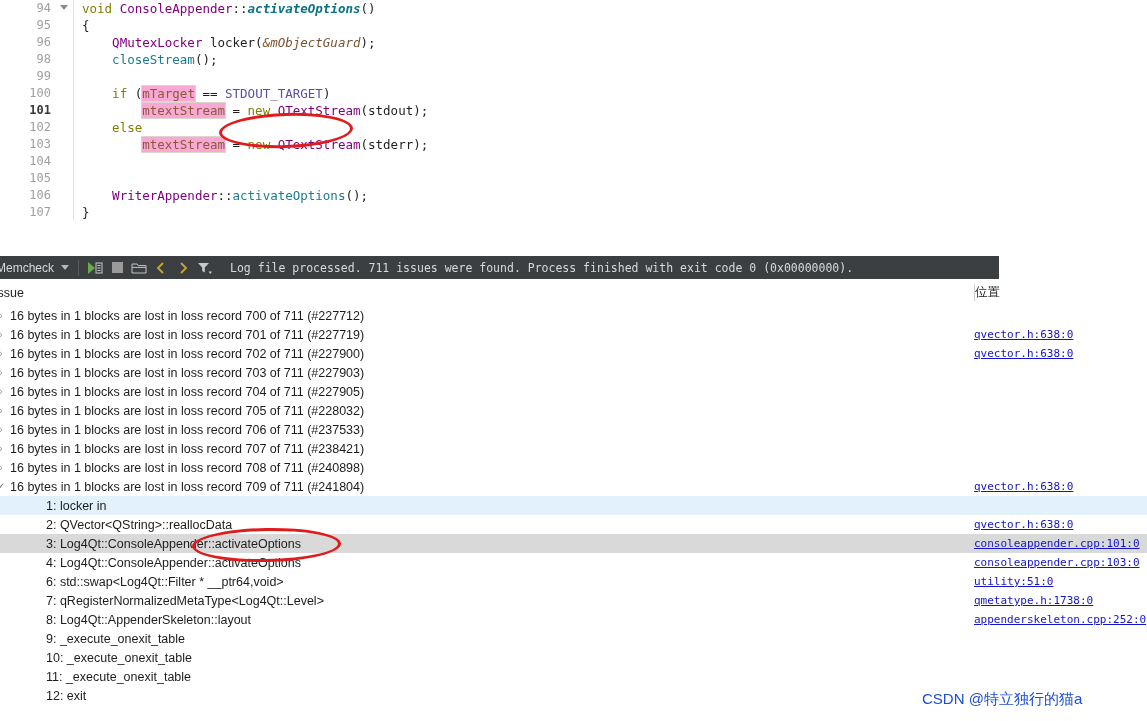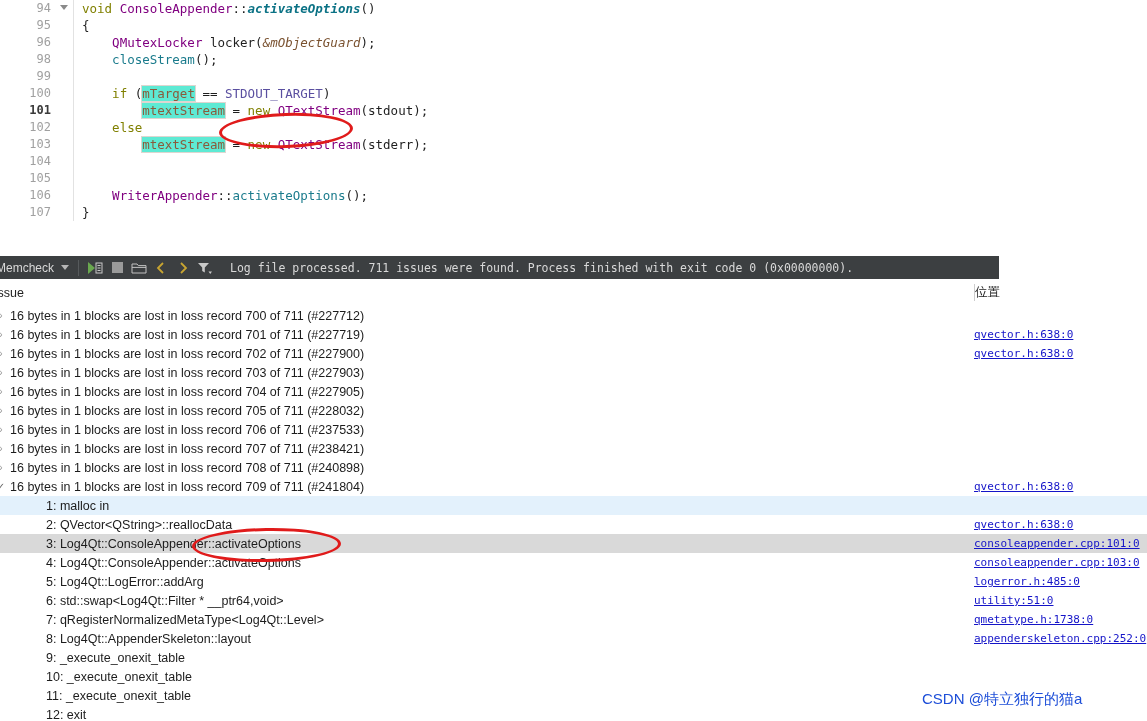--- a/index.html
+++ b/index.html
@@ -68,21 +68,21 @@
     background: #e2e2e2;
     height: 17px;
   }
   .codetext { padding-left: 8px; }
 
   
   .kw   { color: #808000; }          
   .typ  { color: #800080; }          
   .fn   { color: #0b7285; font-weight: bold; font-style: italic; }
   .fn2  { color: #1a7b8c; }
-  .mem  { color: #8a5a3b; background:#5eead4; outline:1px solid #ddd6d0; }
+  .mem  { color: #8a5a3b; background:#f9a8d4; outline:1px solid #ddd6d0; }
   .memi { color: #8a5a3b; font-style: italic; background:#f6f3f0; outline:1px solid #ddd6d0; }
   .mac  { color: #5a4fa0; }
   .plain{ color: #1f1f1f; }
   .param{ color: #7a5230; font-style: italic; }
   .punc { color: #1f1f1f; }
   .var  { color: #1f1f1f; }
 
   
   .ellipse {
     position: absolute;
@@ -334,44 +334,39 @@
         <span class="arrow">›</span>
         <span class="label">16 bytes in 1 blocks are lost in loss record 708 of 711 (#240898)</span>
       </div>
       <div class="row">
         <span class="arrow expanded">✓</span>
         <span class="label">16 bytes in 1 blocks are lost in loss record 709 of 711 (#241804)</span>
         <span class="loc">qvector.h:638:0</span>
       </div>
       <div class="row sel-blue">
         <span class="arrow"></span>
-        <span class="label indent">1: malloc in</span>
+        <span class="label indent">1: locker in</span>
       </div>
       <div class="row">
         <span class="arrow"></span>
         <span class="label indent">2: QVector&lt;QString&gt;::reallocData</span>
         <span class="loc">qvector.h:638:0</span>
       </div>
       <div class="row sel-gray">
         <span class="arrow"></span>
         <span class="label indent">3: Log4Qt::ConsoleAppender::activateOptions</span>
         <span class="loc">consoleappender.cpp:101:0</span>
       </div>
       <div class="row">
         <span class="arrow"></span>
         <span class="label indent">4: Log4Qt::ConsoleAppender::activateOptions</span>
         <span class="loc">consoleappender.cpp:103:0</span>
       </div>
       <div class="row">
         <span class="arrow"></span>
-        <span class="label indent">5: Log4Qt::LogError::addArg</span>
-        <span class="loc">logerror.h:485:0</span>
-      </div>
-      <div class="row">
-        <span class="arrow"></span>
         <span class="label indent">6: std::swap&lt;Log4Qt::Filter * __ptr64,void&gt;</span>
         <span class="loc">utility:51:0</span>
       </div>
       <div class="row">
         <span class="arrow"></span>
         <span class="label indent">7: qRegisterNormalizedMetaType&lt;Log4Qt::Level&gt;</span>
         <span class="loc">qmetatype.h:1738:0</span>
       </div>
       <div class="row">
         <span class="arrow"></span>

